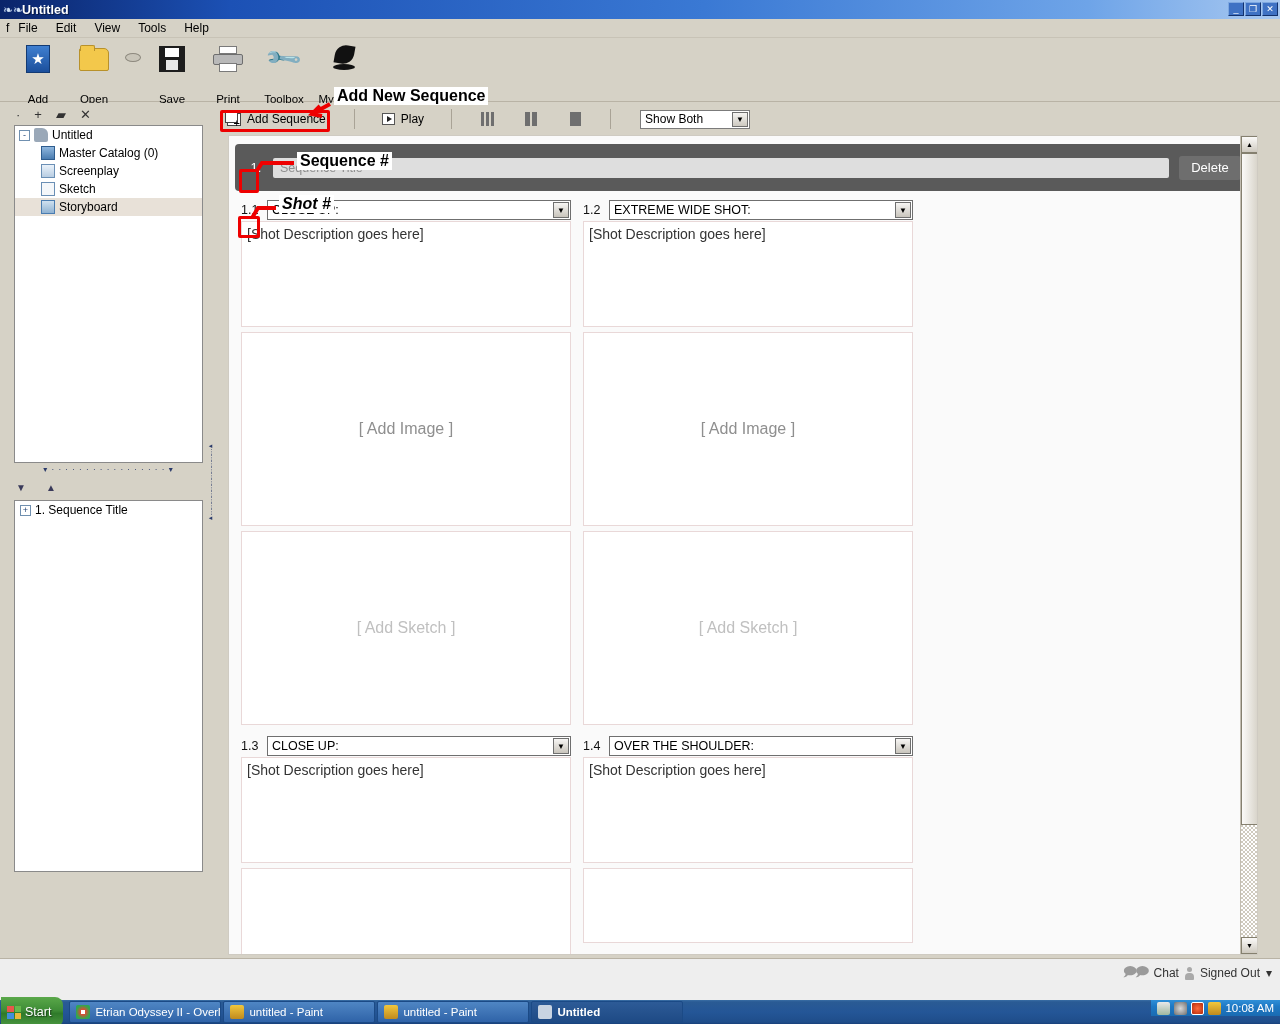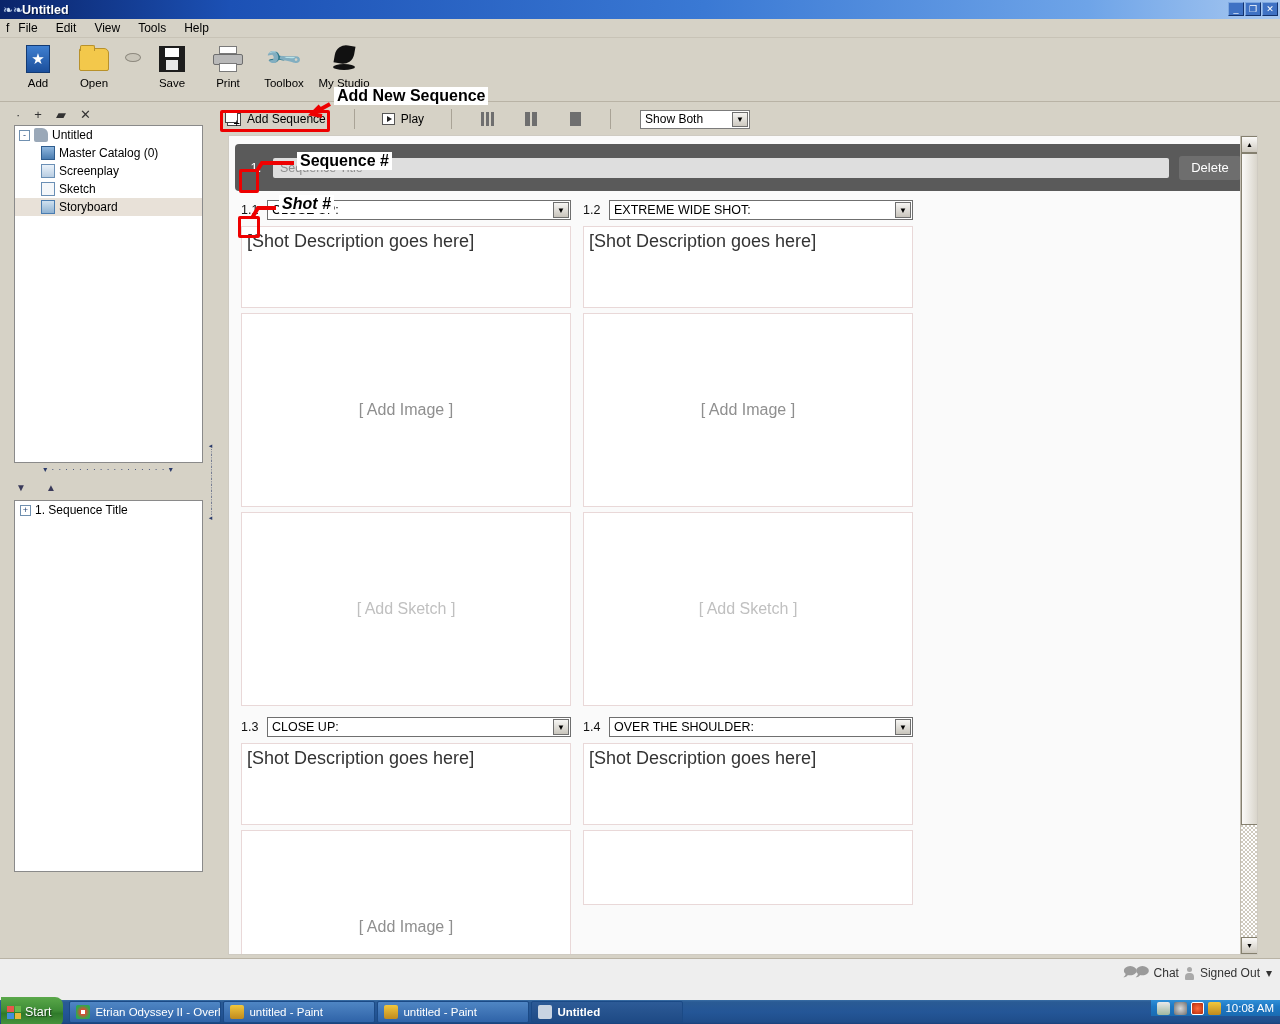--- a/index.html
+++ b/index.html
@@ -41,21 +41,21 @@
   .menubar .mi-pre { padding-left: 6px; padding-right: 0; }
 
   
   .toolbar {
     position: absolute; left: 0; top: 38px; width: 1280px; height: 64px;
     background: #d6d2c6; display: flex; align-items: flex-start; padding-left: 10px;
     border-bottom: 1px solid #b9b3a5;
   }
   .tbitem { width: 56px; text-align: center; padding-top: 4px; position: relative; }
   .tbitem .glyph { height: 34px; display: flex; align-items: center; justify-content: center; }
-  .tbitem .lbl { font-size: 11.5px; color: #000; margin-top: 1px; }
+  .tbitem .lbl { font-size: 11.5px; color: #000; margin-top: 17px; }
   .tb-sep-dot { width: 22px; height: 34px; display: flex; align-items: center; justify-content: center; padding-top: 4px;}
 
   
   .ic-add { width: 24px; height: 28px; background: linear-gradient(#3f7fd0,#1b4f9c); border:1px solid #133a73; position: relative;}
   .ic-add:after { content:"★"; position:absolute; left:0; right:0; top:4px; color:#fff; font-size:15px; text-align:center;}
   .ic-folder { width: 30px; height: 23px; background: #f3c84b; border:1px solid #b8912a; border-radius: 2px 5px 2px 2px; position: relative;}
   .ic-folder:before{content:""; position:absolute; left:0; top:-4px; width:13px; height:5px; background:#f3c84b; border:1px solid #b8912a; border-bottom:none; border-radius:2px 2px 0 0;}
   .ic-ellipse { width:16px; height:9px; border-radius:50%; background:#c9c5b9; border:1px solid #8d897e;}
   .ic-save { width:26px; height:26px; background:#1d1d1d; position:relative;}
   .ic-save:before{content:""; position:absolute; left:6px; top:2px; width:14px; height:9px; background:#fff;}
@@ -163,22 +163,22 @@
   .shot-num { font-size:12.5px; color:#111; width:26px; }
   .shot-select {
     flex:1; height:20px; background:#fff; border:1px solid #6f6f6f;
     display:flex; align-items:center; justify-content:space-between; font-size:12.5px; padding-left:4px;
   }
   .shot-select .arrow {
     width:16px; height:16px; margin-right:1px; background:linear-gradient(#f7f6f4,#c9c5bc);
     border:1px solid #6f6f6f; display:flex; align-items:center; justify-content:center; font-size:8px;
   }
   .shot-desc {
-    margin-top:5px; height:82px; background:#fff; border:1px solid #e9d8d8;
-    padding:4px 5px; font-size:18px; color:#333;
+    height:106px; background:#fff; border:1px solid #e9d8d8;
+    padding:4px 5px; font-size:14px; color:#333;
   }
   .shot-media {
     margin-top:5px; background:#fff; border:1px solid #e9d8d8;
     display:flex; align-items:center; justify-content:center; font-size:16px; position:relative;
   }
   .media-image { height:194px; color:#8f8f8f; }
   .media-sketch { height:194px; color:#c0c0c0; }
   .media-short { height:75px; }
 
   

